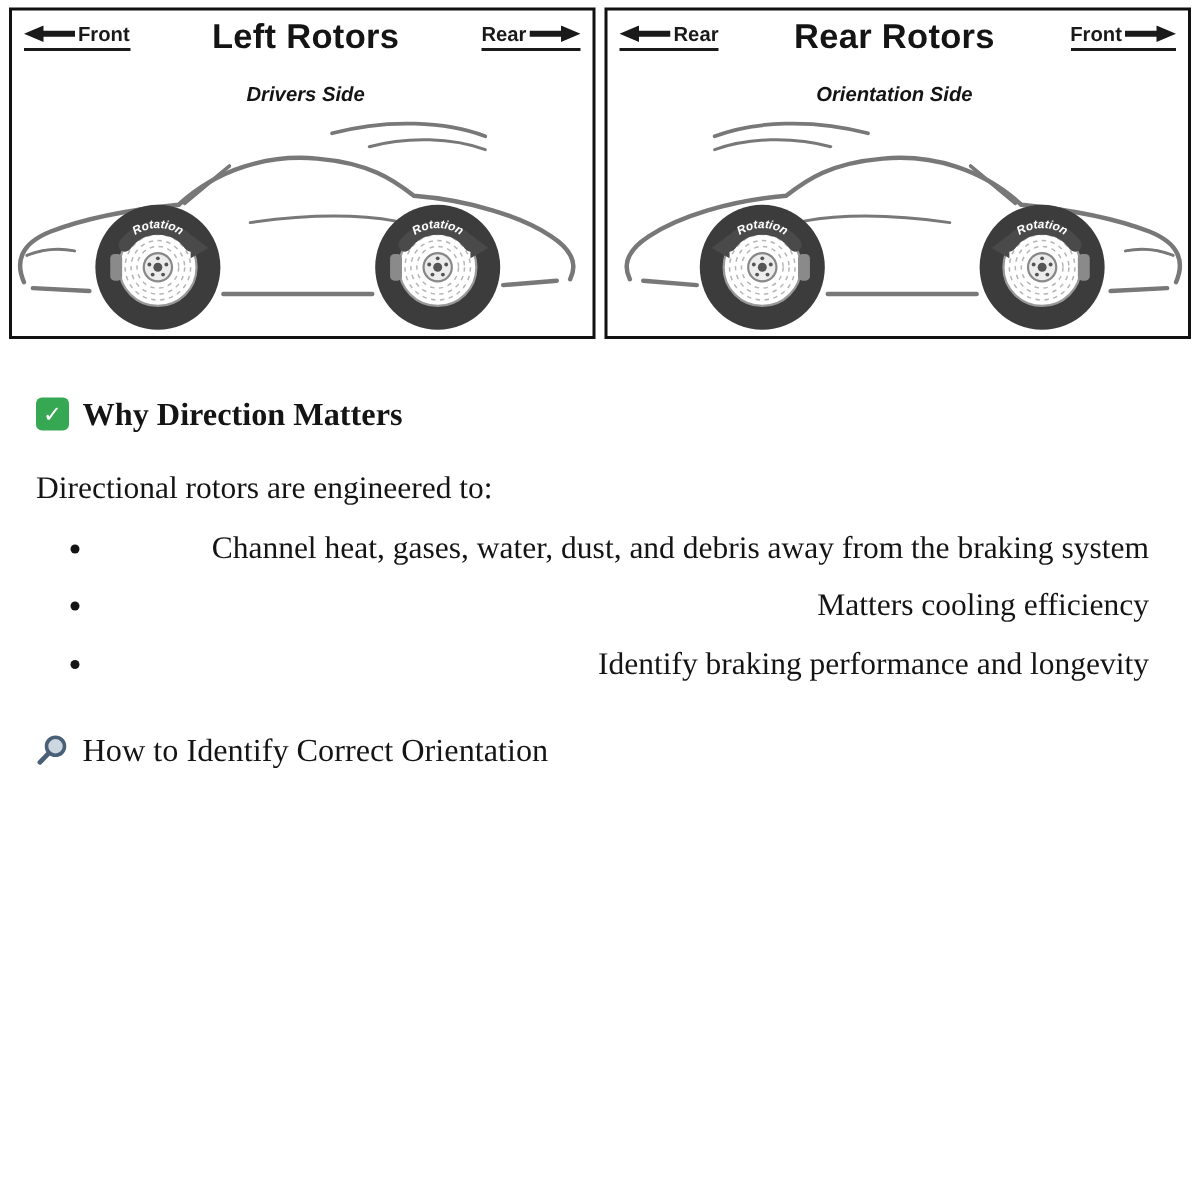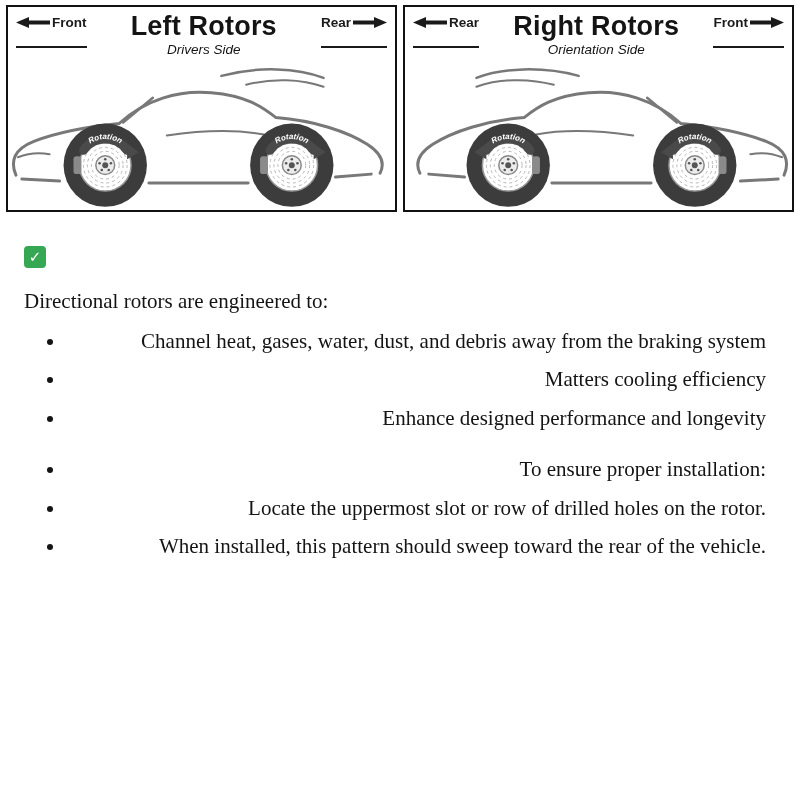--- a/index.html
+++ b/index.html
@@ -7,26 +7,26 @@
 
   
   .diagram { display: flex; gap: 6px; padding: 5px 6px 0 6px; }
   .panel { flex: 1; border: 2.5px solid #111; background: #fff; overflow: hidden; }
   .panel-header {
     display: flex; align-items: flex-start; justify-content: space-between;
     padding: 5px 8px 0 8px; font-family: "Liberation Sans", sans-serif;
   }
   .dir {
     display: inline-flex; align-items: center; gap: 2px;
-    border-bottom: 2px solid #1a1a1a; padding-bottom: 16px;
+    border-bottom: 2px solid #1a1a1a; padding-bottom: 2px;
     font-weight: bold; font-size: 13.5px; margin-top: 3px; color: #1a1a1a;
   }
   .titles { text-align: center; line-height: 1.1; }
-  .panel-title { font-size: 27px; font-weight: bold; letter-spacing: 0.2px; }
-  .panel-subtitle { font-size: 13.5px; font-weight: normal; font-style: italic; margin-top: 1px; }
+  .panel-title { font-size: 23px; font-weight: bold; letter-spacing: 0.2px; }
+  .panel-subtitle { font-size: 13.5px; font-weight: bold; font-style: italic; margin-top: 19px; }
   .car { display: block; width: 100%; height: auto; margin-top: 2px; }
   .rot-text { font-family: "Liberation Sans", sans-serif; font-weight: bold; font-style: italic; }
 
   
   .content { padding: 10px 34px 26px 24px; font-size: 21px; line-height: 1.5; }
   .intro { margin: 12px 0 22px 0; }
   .sec-heading {
     display: flex; align-items: center; gap: 9px;
     font-size: 21.5px; font-weight: bold; margin: 24px 0 18px 0;
   }
@@ -126,21 +126,21 @@
 
   <div class="panel">
     <div class="panel-header">
       <span class="dir">
         <svg width="34" height="11" viewBox="0 0 34 11">
             <path d="M0 5.5 L13 0 L13 3.5 L34 3.5 L34 7.5 L13 7.5 L13 11 Z" fill="#1a1a1a"></path>
           </svg>
         <span>Rear</span>
       </span>
       <span class="titles">
-        <span class="panel-title" style="display:block">Right Rotors</span>
+        <span class="panel-title" style="display:block">Rear Rotors</span>
         <span class="panel-subtitle" style="display:block">Orientation Side</span>
       </span>
       <span class="dir">
         <span>Front</span>
         <svg width="34" height="11" viewBox="0 0 34 11">
             <path d="M34 5.5 L21 0 L21 3.5 L0 3.5 L0 7.5 L21 7.5 L21 11 Z" fill="#1a1a1a"></path>
           </svg>
       </span>
     </div>
 
@@ -196,30 +196,33 @@
       </g>
     </svg>
   </div>
 </div>
 
 <main class="content">
 
 
   <div class="sec-heading">
     <span class="check-icon">✓</span>
+    <span>Why Direction Matters</span>
   </div>
 
   <p class="lead">Directional rotors are engineered to:</p>
 
   <ul>
     <li>Channel heat, gases, water, dust, and debris away from the braking system</li>
     <li>Matters cooling efficiency</li>
-    <li>Enhance designed performance and longevity</li>
+    <li>Identify braking performance and longevity</li>
   </ul>
 
-
-  <ul>
-    <li>To ensure proper installation:</li>
-    <li>Locate the uppermost slot or row of drilled holes on the rotor.</li>
-    <li>When installed, this pattern should sweep toward the rear of the vehicle.</li>
-  </ul>
+  <div class="sec-heading2">
+    <svg class="mag-icon" width="22" height="22" viewBox="0 0 22 22">
+      <circle cx="13" cy="8.5" r="6" fill="#cdd7e2" stroke="#4a6076" stroke-width="2.4"></circle>
+      <line x1="8.2" y1="13.4" x2="2.6" y2="19.2" stroke="#4a6076" stroke-width="3.2" stroke-linecap="round"></line>
+    </svg>
+    <span>How to Identify Correct Orientation</span>
+  </div>
+
 
 </main>
 
 </body></html>

